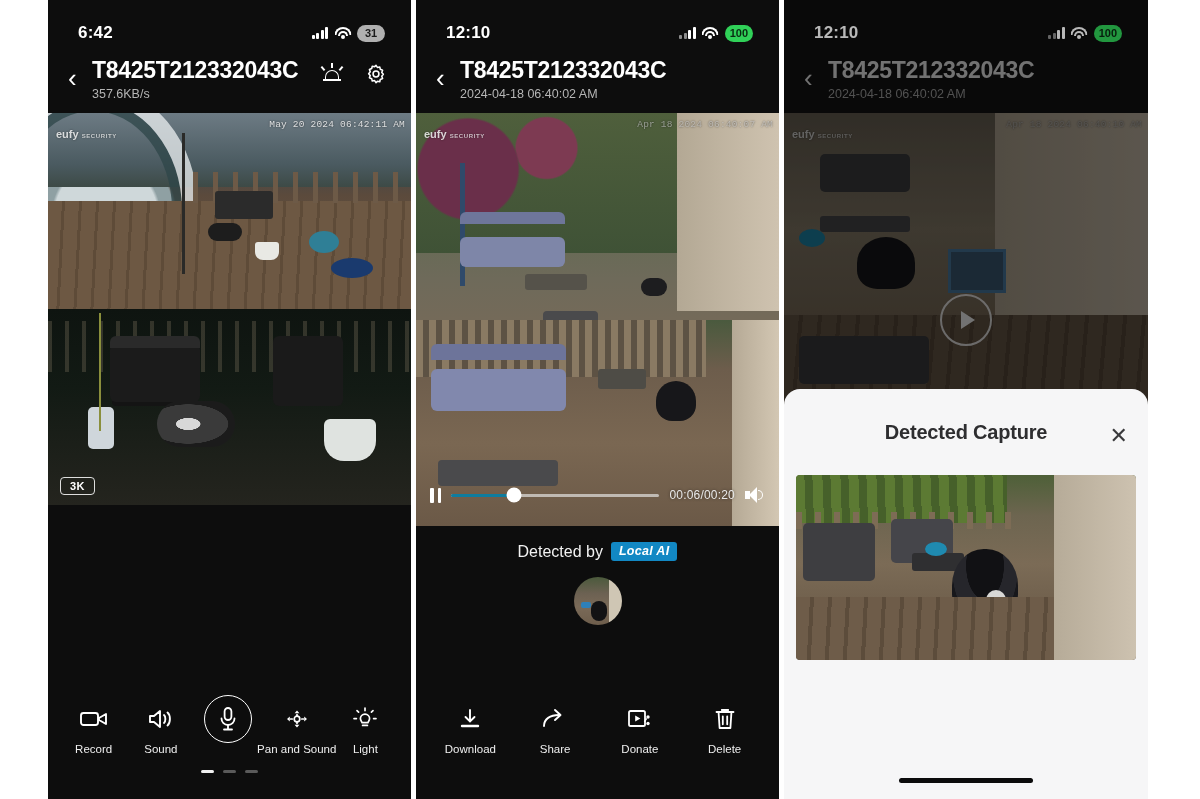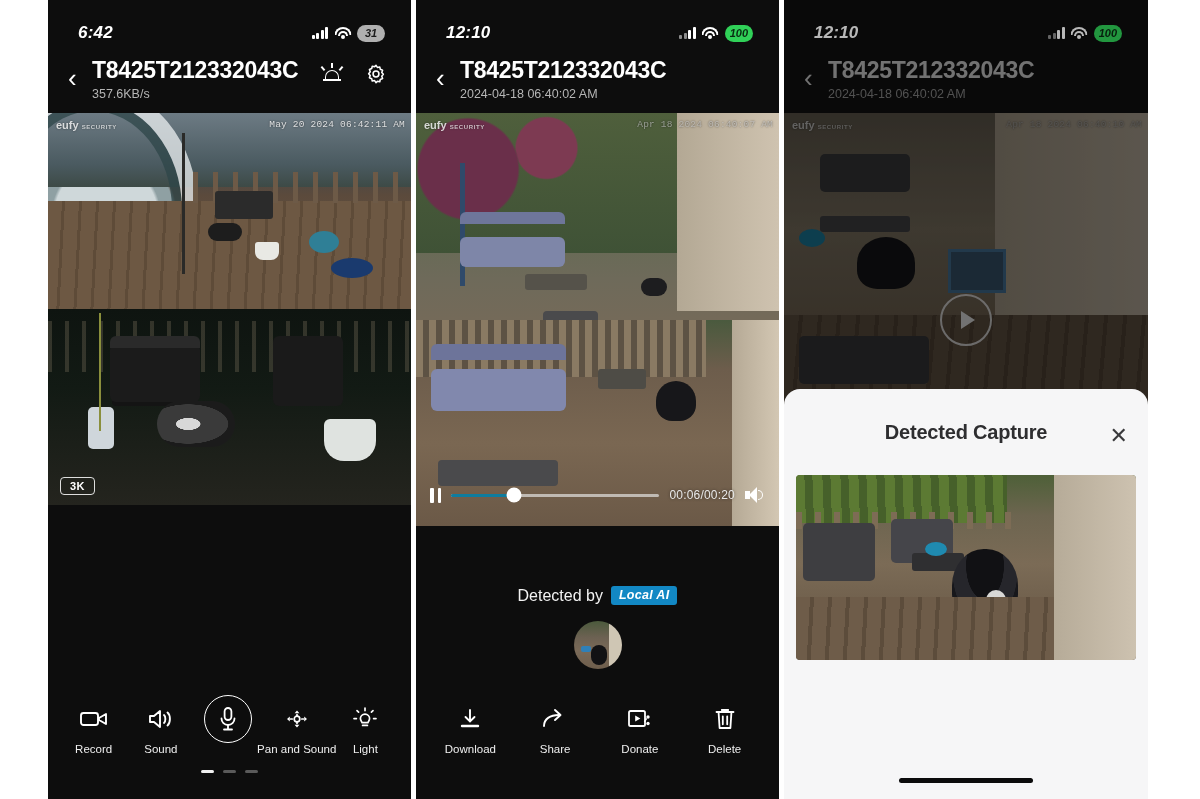--- a/index.html
+++ b/index.html
@@ -27,21 +27,20 @@
     flex: 0 0 363px;
   }
   .phone.p3 { width: 364px; flex: 0 0 364px; }
 
   
   .statusbar {
     height: 52px;
     display: flex; align-items: center; justify-content: space-between;
     padding: 14px 26px 0 30px;
     color: #fff;
-    font-style: italic;
   }
   .sb-time { font-size: 17px; font-weight: bold; letter-spacing: .2px; }
   .sb-right { display: flex; align-items: center; gap: 6px; }
   .bars { display: flex; align-items: flex-end; gap: 1.5px; height: 12px; }
   .bars i { display:block; width: 3px; background: #fff; border-radius: 1px; }
   .bars i:nth-child(1){ height:4px } .bars i:nth-child(2){ height:6px }
   .bars i:nth-child(3){ height:9px } .bars i:nth-child(4){ height:12px }
   .bars.dim i:nth-child(3), .bars.dim i:nth-child(4){ background:#fff }
   .bars.dim i:nth-child(1), .bars.dim i:nth-child(2){ background:#8b8b8b }
   .wifi { width: 17px; height: 13px; position: relative; }
@@ -83,21 +82,21 @@
   
   .cam { position: relative; overflow: hidden; }
   .cam .stamp {
     position:absolute; right: 6px; top: 6px; z-index: 5;
     font-family:"Liberation Mono", monospace; font-size: 9.5px;
     color: rgba(255,255,255,.82); letter-spacing: .2px; white-space:nowrap;
     text-shadow: 0 0 2px rgba(0,0,0,.6);
   }
   .cam .stamp.faint { color: rgba(225,225,225,.55); }
   .eufy {
-    position:absolute; left: 8px; top: 6px; z-index: 5;
+    position:absolute; left: 8px; top: 15px; z-index: 5;
     display:flex; align-items:baseline; gap:3px;
     color: rgba(255,255,255,.8); font-size: 11px; font-weight: bold;
     text-shadow: 0 0 2px rgba(0,0,0,.5);
   }
   .eufy .sec { font-size: 6px; letter-spacing:.6px; font-weight:bold; opacity:.85; }
   .badge3k {
     position:absolute; left: 12px; bottom: 10px; z-index: 6;
     border:1.5px solid rgba(255,255,255,.85); border-radius:4px;
     color:#fff; font-size: 11px; font-weight: bold; padding: 2px 9px;
     letter-spacing:.5px;
@@ -135,21 +134,21 @@
   .vtime { color:#e8e8e8; font-size: 12px; font-family:"Liberation Sans", sans-serif;
     letter-spacing:.2px; white-space:nowrap; text-shadow:0 0 3px rgba(0,0,0,.5); }
   .spk { width:20px; height:18px; position:relative; }
   .spk .body { position:absolute; left:0; top:5px; width:5px; height:8px; background:#fff; }
   .spk .cone { position:absolute; left:4px; top:1px; width:0;height:0;
     border-top:8px solid transparent;border-bottom:8px solid transparent;border-right:8px solid #fff; }
   .spk .w1 { position:absolute; left:13px; top:4px; width:5px; height:10px;
     border:1.6px solid #fff; border-left:none; border-radius:0 8px 8px 0; }
 
   
-  .detected-wrap { padding: 16px 0 0 0; text-align:center; background:#0d0d0d;margin-top:44px; }
+  .detected-wrap { padding: 16px 0 0 0; text-align:center; background:#0d0d0d; }
   .detected-line { display:flex; align-items:center; justify-content:center; gap:8px; }
   .detected-label { color:#f2f2f2; font-size: 16px; }
   .localai {
     background:#1288c4; color:#fff; font-style: italic; font-weight: bold;
     font-size: 12.5px; padding: 2px 8px 3px; border-radius: 3px; letter-spacing:.3px;
   }
   .thumb {
     width: 48px; height: 48px; border-radius: 50%; margin: 16px auto 0;
     overflow:hidden; position:relative; background:#5b5448;
   }

